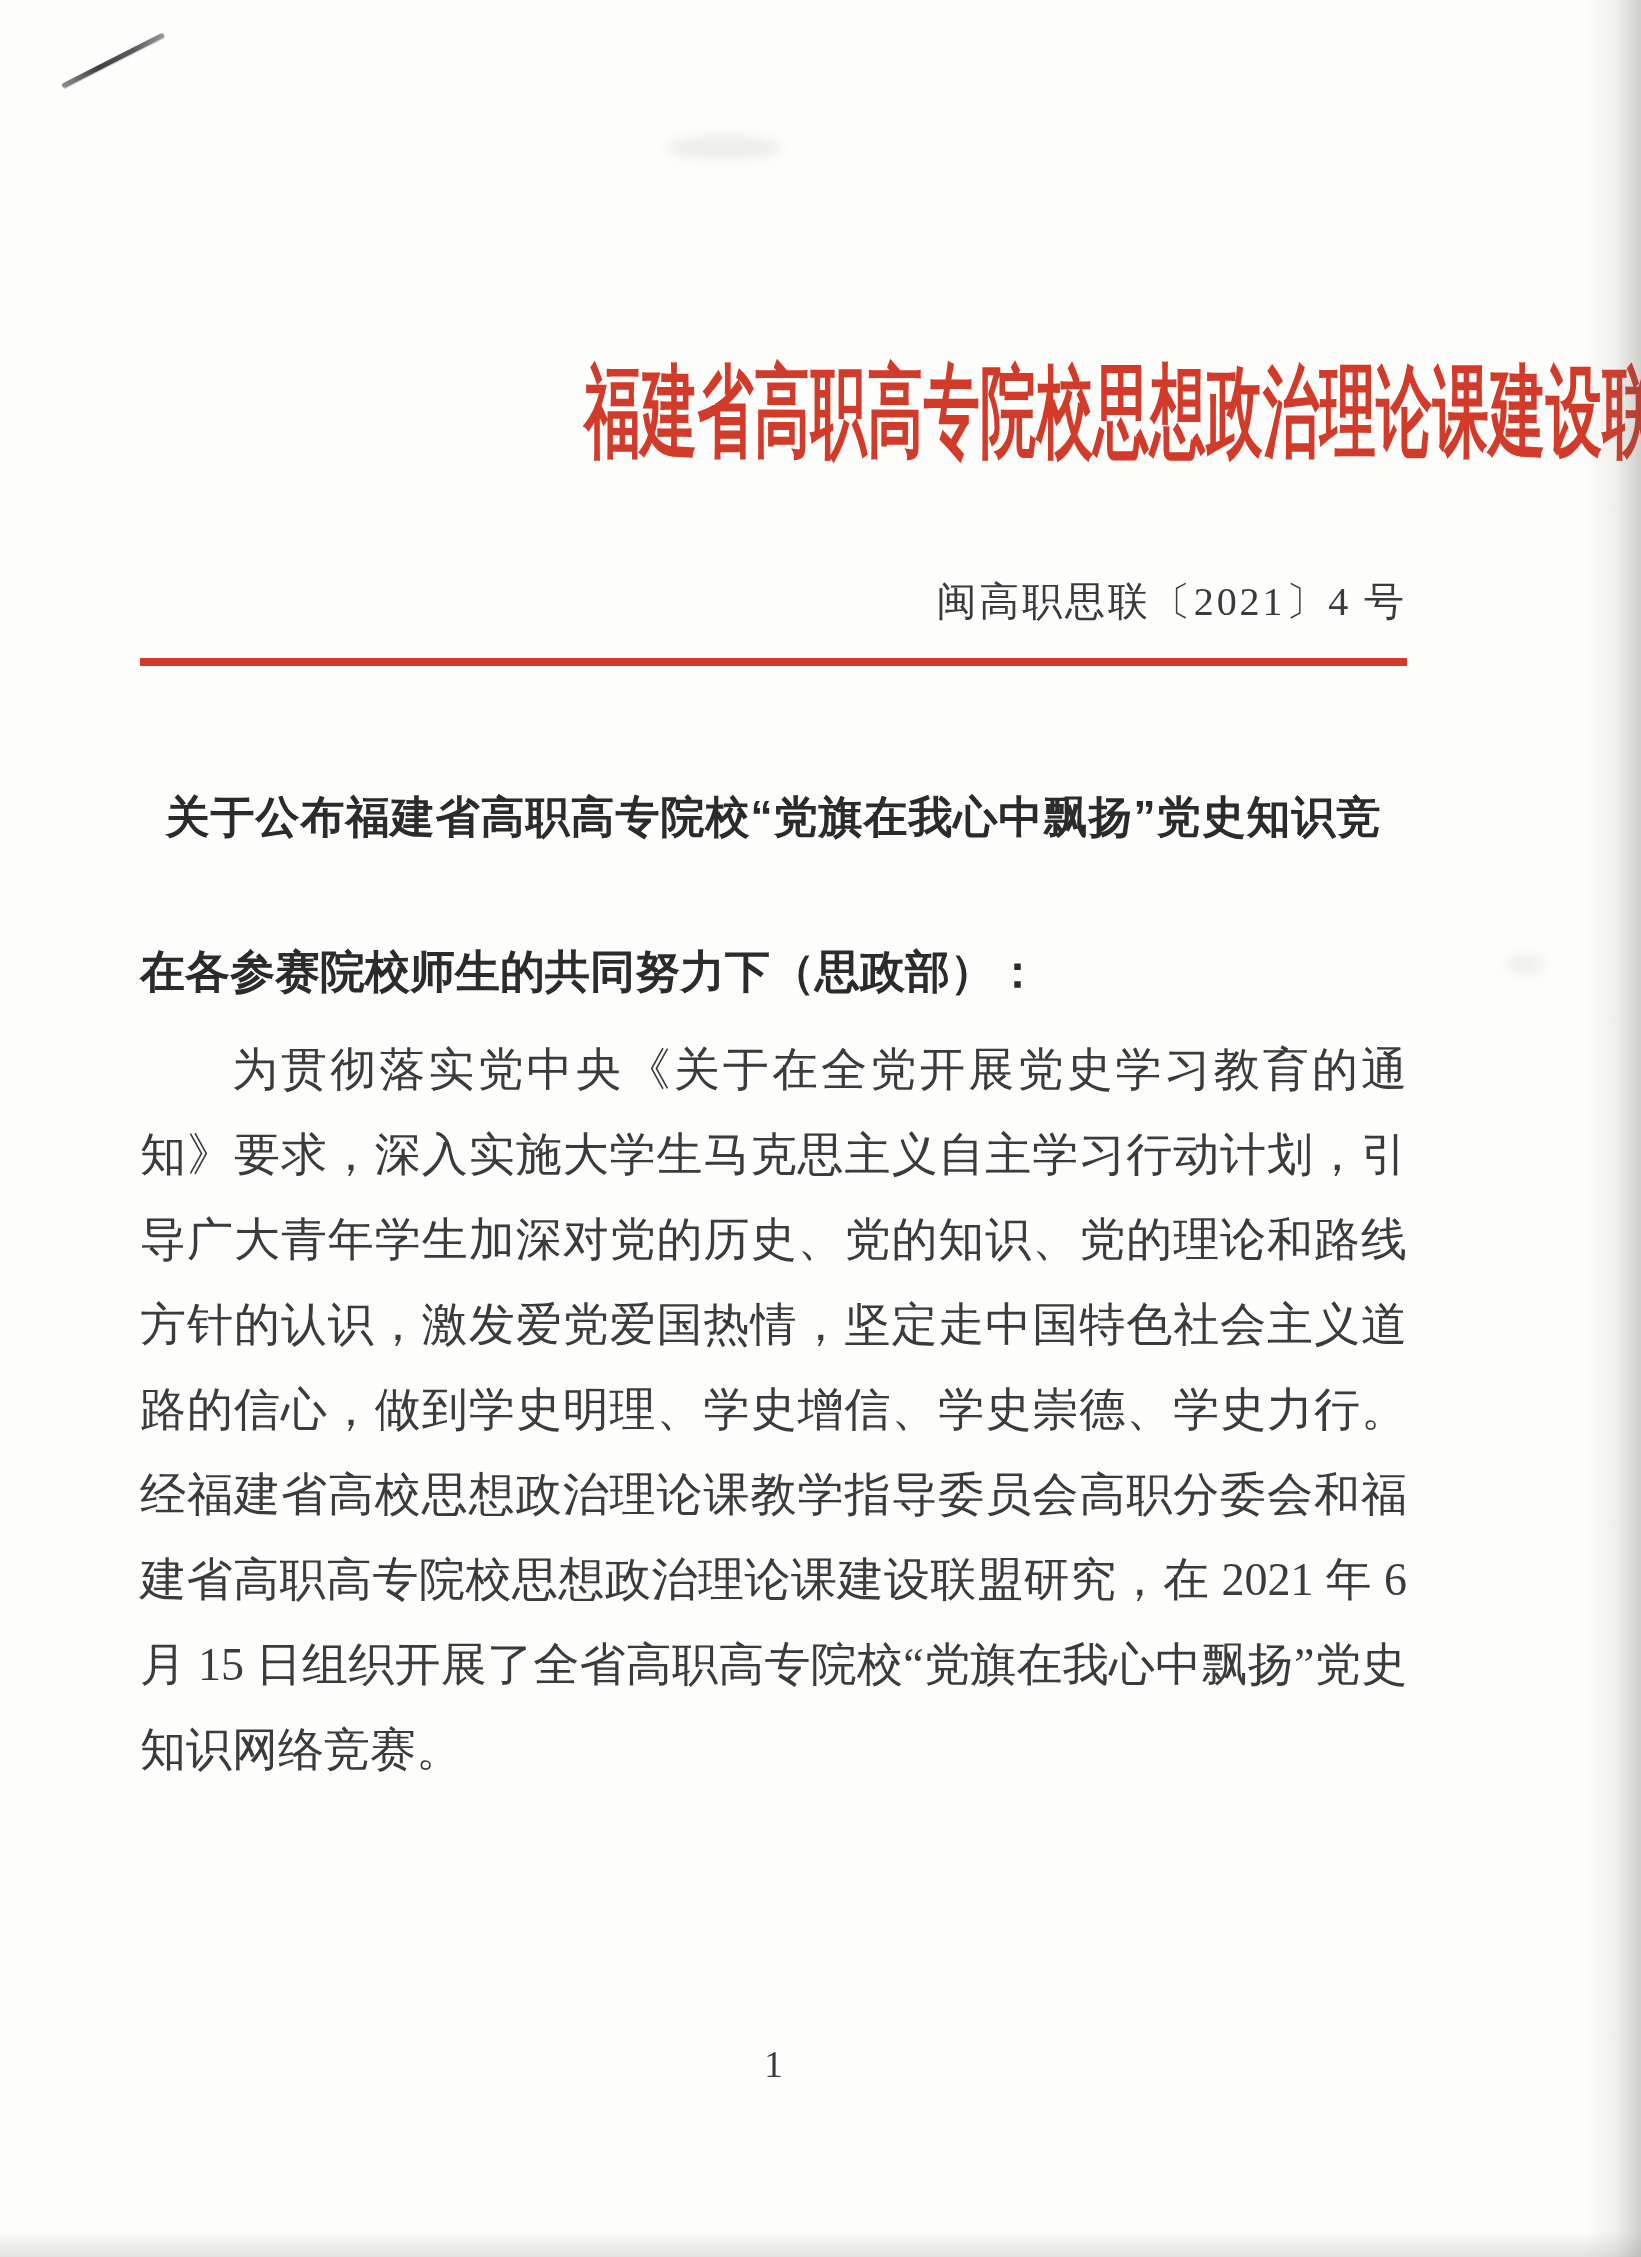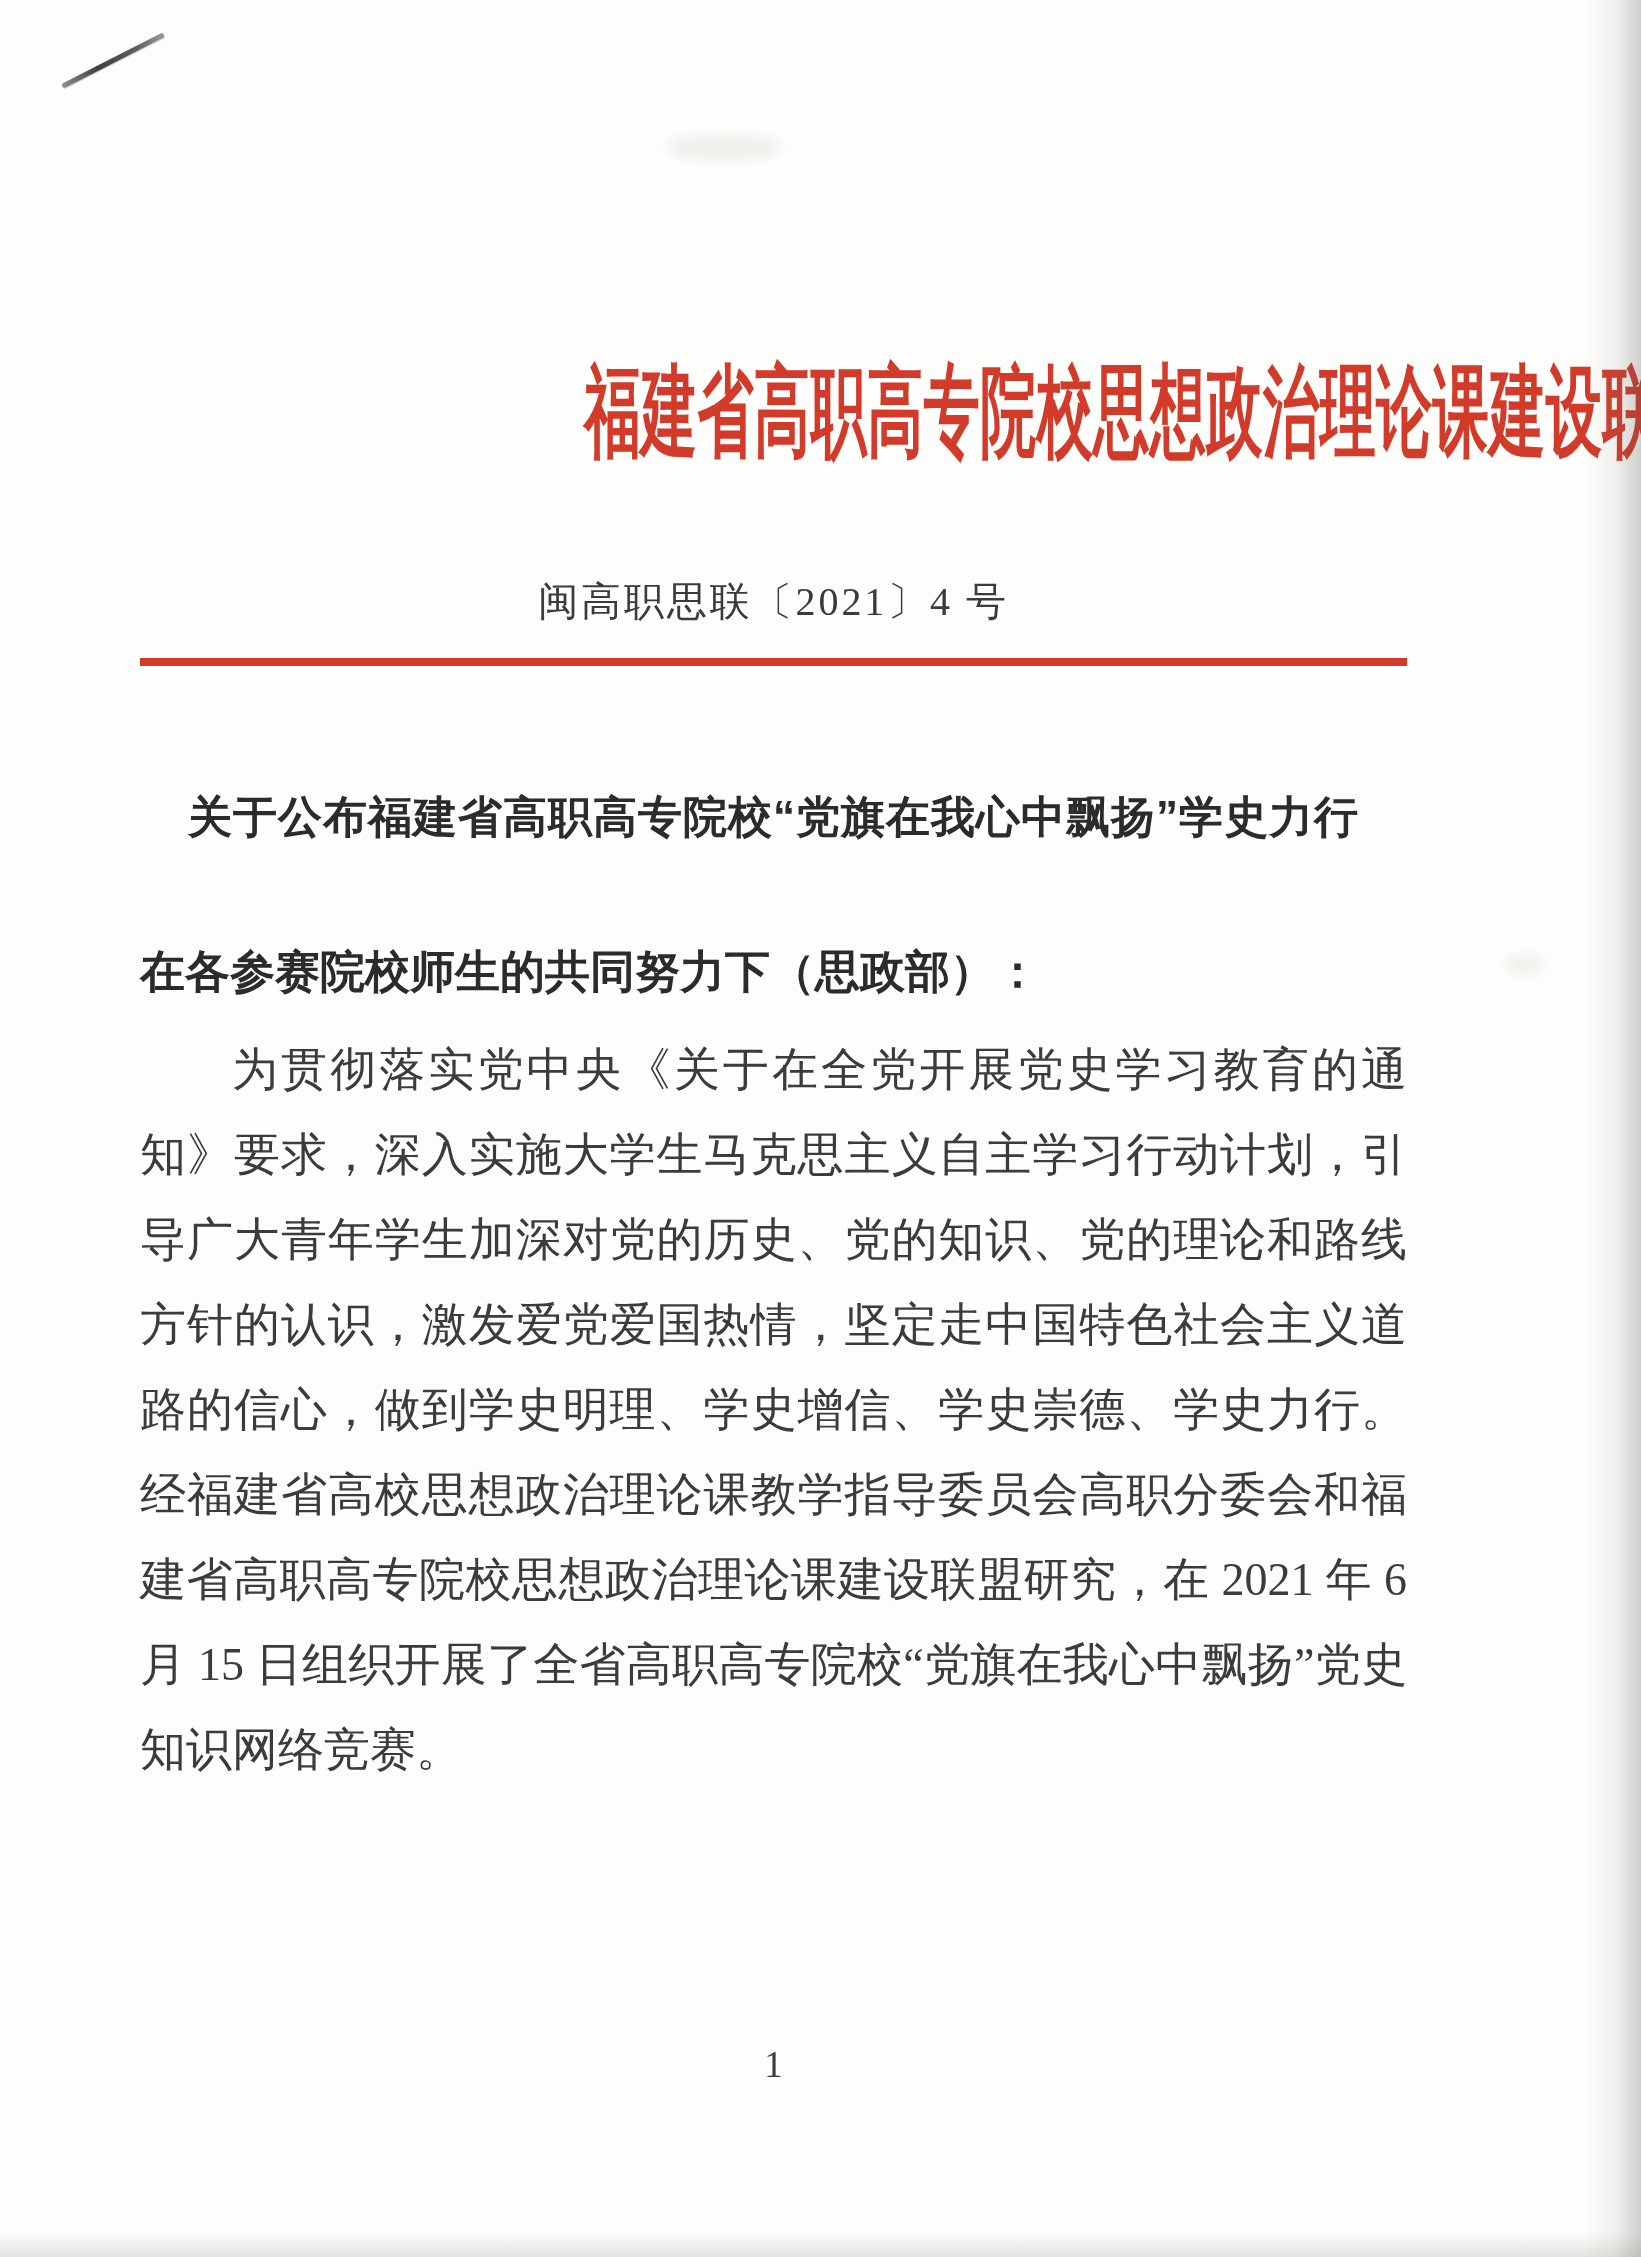--- a/index.html
+++ b/index.html
@@ -49,21 +49,21 @@
     white-space: nowrap;
   }
   .org-title .squeeze {
     display: inline-block;
     transform: scaleX(0.56);
     transform-origin: center;
     letter-spacing: 1px;
   }
   .doc-number {
     margin-top: 112px;
-    text-align: center;
+    text-align: right;
     font-size: 40px; line-height: 46px;
     color: var(--ink);
     letter-spacing: 2.9px;
   }
   .red-rule {
     margin-top: 33px;
     height: 7.7px; width: 100%;
     background: var(--header-red);
     border: none;
   }
@@ -109,21 +109,21 @@
 
   <div class="content">
 
     <h1 class="org-title"><span class="squeeze">福建省高职高专院校思想政治理论课建设联盟</span></h1>
 
     <div class="doc-number">闽高职思联〔2021〕4 号</div>
 
     <hr class="red-rule">
 
     <h2 class="doc-title">
-      <div>关于公布福建省高职高专院校“党旗在我心中飘扬”学史力行</div>
+      <div>关于公布福建省高职高专院校“党旗在我心中飘扬”党史知识竞</div>
     </h2>
 
     <p class="salutation">在各参赛院校师生的共同努力下（思政部）：</p>
 
     <p class="body-para first">为贯彻落实党中央《关于在全党开展党史学习教育的通知》要求，深入实施大学生马克思主义自主学习行动计划，引导广大青年学生加深对党的历史、党的知识、党的理论和路线方针的认识，激发爱党爱国热情，坚定走中国特色社会主义道路的信心，做到学史明理、学史增信、学史崇德、学史力行。经福建省高校思想政治理论课教学指导委员会高职分委会和福建省高职高专院校思想政治理论课建设联盟研究，在 2021 年 6 月 15 日组织开展了全省高职高专院校“党旗在我心中飘扬”党史知识网络竞赛。</p>
 
 
   </div>
 
   <div class="page-number">1</div>

